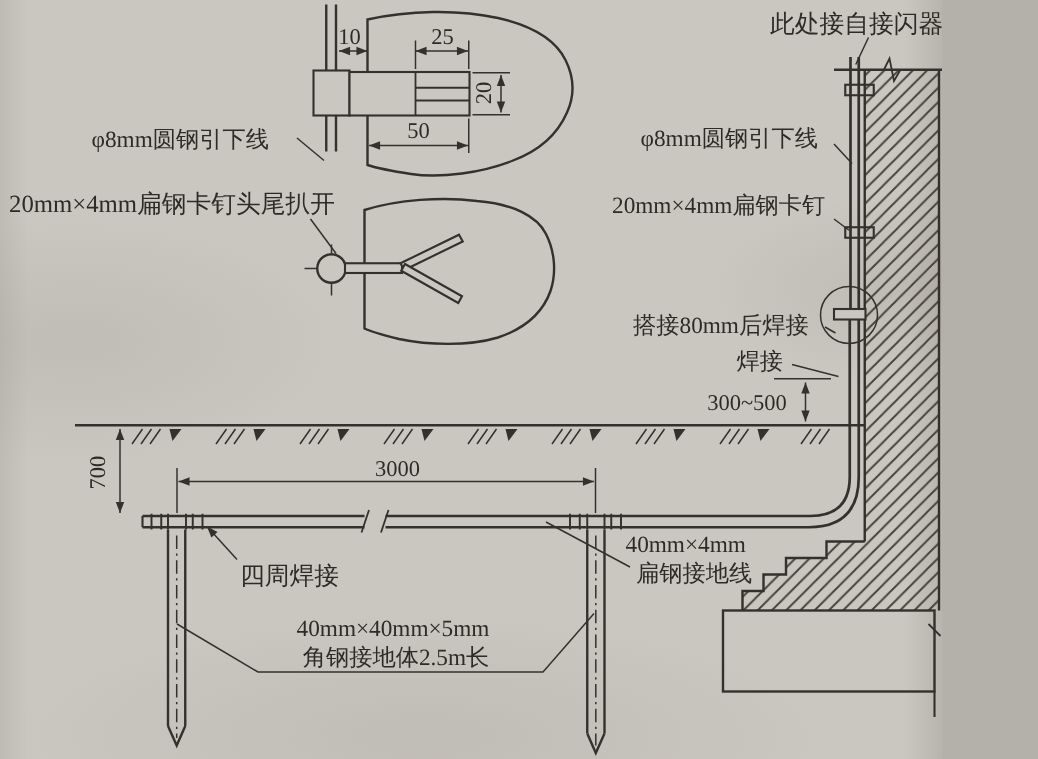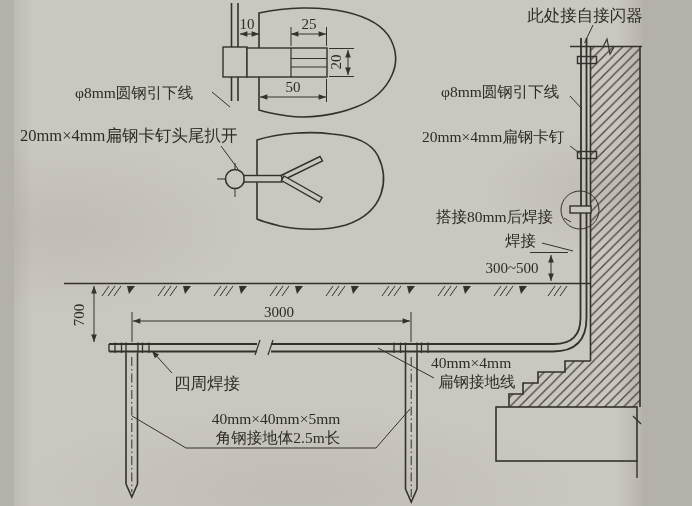--- a/index.html
+++ b/index.html
@@ -5,21 +5,20 @@
   html,body{margin:0;padding:0;background:#b4b1aa;}
   .page{
     position:relative;width:628px;height:506px;overflow:hidden;
     background:
       radial-gradient(ellipse 260px 120px at 8% 45%, rgba(105,100,90,.10), transparent 70%),
       radial-gradient(ellipse 200px 90px at 97% 38%, rgba(105,100,90,.12), transparent 70%),
       radial-gradient(ellipse 400px 120px at 45% 97%, rgba(105,100,90,.10), transparent 70%),
       linear-gradient(to right, rgba(90,85,75,.10), transparent 3%, transparent 96%, rgba(90,85,75,.16)),
       #cac7c0;
     font-family:"Liberation Serif","DejaVu Serif",serif;
-    margin-left:14px;
   }
   svg text{fill:#2e2b26;font-family:"Liberation Serif","DejaVu Serif",serif;}
   .ln{stroke:#34312c;fill:none;}
   .w1{stroke-width:1;} .w12{stroke-width:1.2;} .w14{stroke-width:1.4;}
   .w16{stroke-width:1.6;} .w18{stroke-width:1.8;}
   .paperfill{fill:#cac7c0;}
   .t15{font-size:15.5px;} .t16{font-size:16.5px;} .td{font-size:15px;}
   .mid{text-anchor:middle;}
 </style>
 </head>

